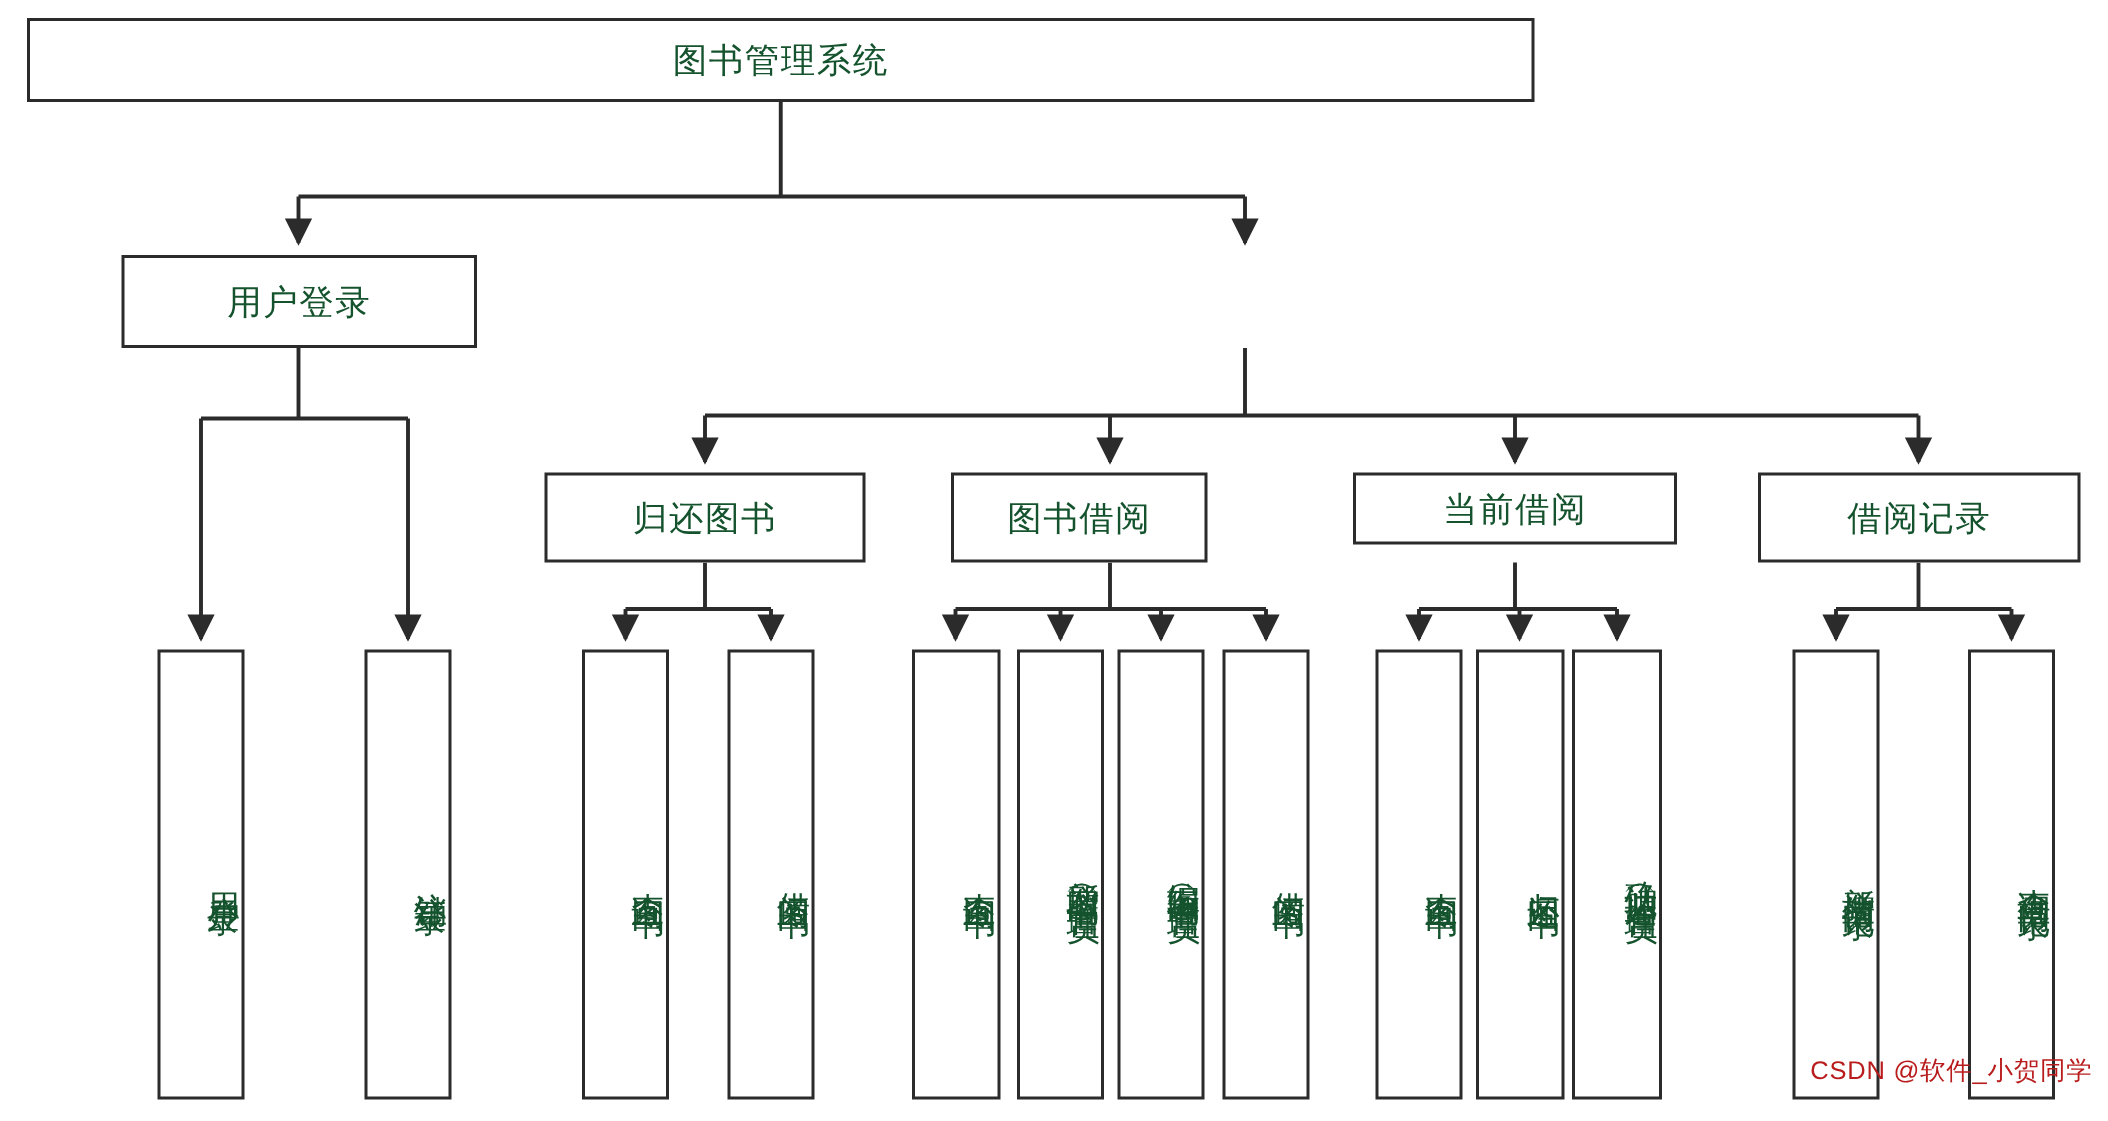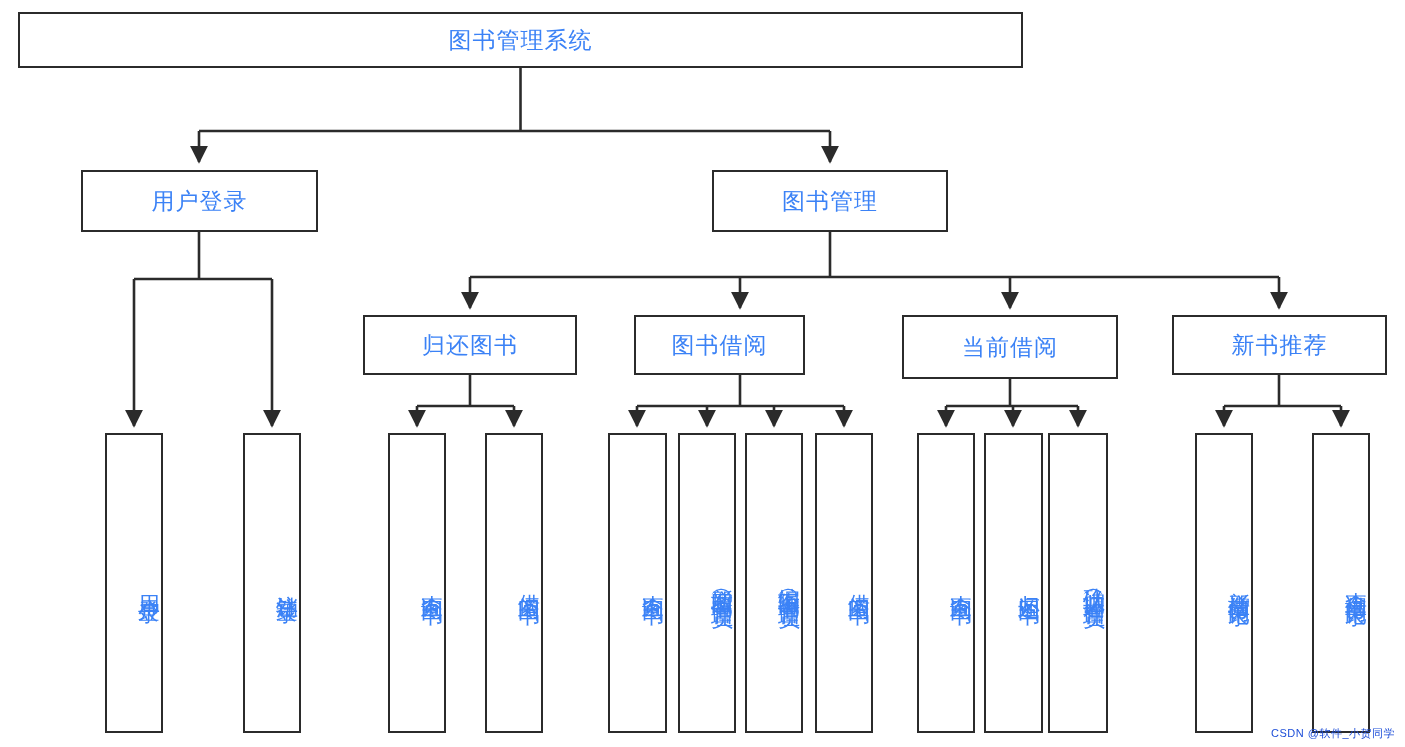--- a/index.html
+++ b/index.html
@@ -1,23 +1,23 @@
 <!DOCTYPE html>
 <html><head>
 <meta charset="utf-8">
 <style>
   html,body{margin:0;padding:0;background:#ffffff;}
   body{font-family:"Liberation Sans","DejaVu Sans",sans-serif;}
   #canvas{position:relative;width:1405px;height:747px;background:#ffffff;overflow:hidden;}
   #edges{position:absolute;left:0;top:0;width:1405px;height:747px;}
-  .node{position:absolute;box-sizing:border-box;background:#ffffff;border:2.5px solid #2b2b2b;display:flex;align-items:center;justify-content:center;color:#3b82f6;}
+  .node{position:absolute;box-sizing:border-box;background:#ffffff;border:2.5px solid #2b2b2b;display:flex;align-items:center;justify-content:center;color:#14532d;}
   .node.h{font-size:23px;letter-spacing:1px;}
   .node.v{writing-mode:vertical-rl;text-orientation:upright;font-size:22px;letter-spacing:3px;padding-top:12px;padding-bottom:12px;align-items:flex-start;justify-content:center;}
   .node.v .vtext{writing-mode:vertical-rl;text-orientation:upright;line-height:1.05;}
-  .watermark{position:absolute;right:10px;bottom:6px;font-size:11px;color:#1d4ed8;letter-spacing:0.5px;white-space:nowrap;}
+  .watermark{position:absolute;right:10px;bottom:22px;font-size:17px;color:#b91c1c;letter-spacing:0.5px;white-space:nowrap;}
 </style>
 </head>
 <body>
 
 <div id="canvas">
 
   <svg id="edges" viewBox="0 0 1405 747" xmlns="http://www.w3.org/2000/svg">
     <defs>
       <marker id="arrow" viewBox="0 0 10 10" refX="9" refY="5" markerWidth="7" markerHeight="7" orient="auto-start-reverse">
         <path d="M 0 0 L 10 5 L 0 10 z" fill="#2b2b2b"></path>
@@ -67,35 +67,32 @@
     </g>
   </svg>
 
   <div class="node h" style="left:18px;top:12px;width:1005px;height:56px;">
     <span>图书管理系统</span>
   </div>
 
   <div class="node h" style="left:81px;top:170px;width:237px;height:62px;">
     <span>用户登录</span>
   </div>
-  <div class="node h" style="left:712px;top:170px;width:236px;height:62px;">
-    <span>图书管理</span>
-  </div>
 
   <div class="node h" style="left:363px;top:315px;width:214px;height:60px;">
     <span>归还图书</span>
   </div>
   <div class="node h" style="left:634px;top:315px;width:171px;height:60px;">
     <span>图书借阅</span>
   </div>
-  <div class="node h" style="left:902px;top:315px;width:216px;height:64px;">
+  <div class="node h" style="left:902px;top:315px;width:216px;height:48px;">
     <span>当前借阅</span>
   </div>
   <div class="node h" style="left:1172px;top:315px;width:215px;height:60px;">
-    <span>新书推荐</span>
+    <span>借阅记录</span>
   </div>
 
   <div class="node v" style="left:105px;top:433px;width:58px;height:300px;">
     <span class="vtext">用户登录</span>
   </div>
   <div class="node v" style="left:243px;top:433px;width:58px;height:300px;">
     <span class="vtext">注销登录</span>
   </div>
 
   <div class="node v" style="left:388px;top:433px;width:58px;height:300px;">

